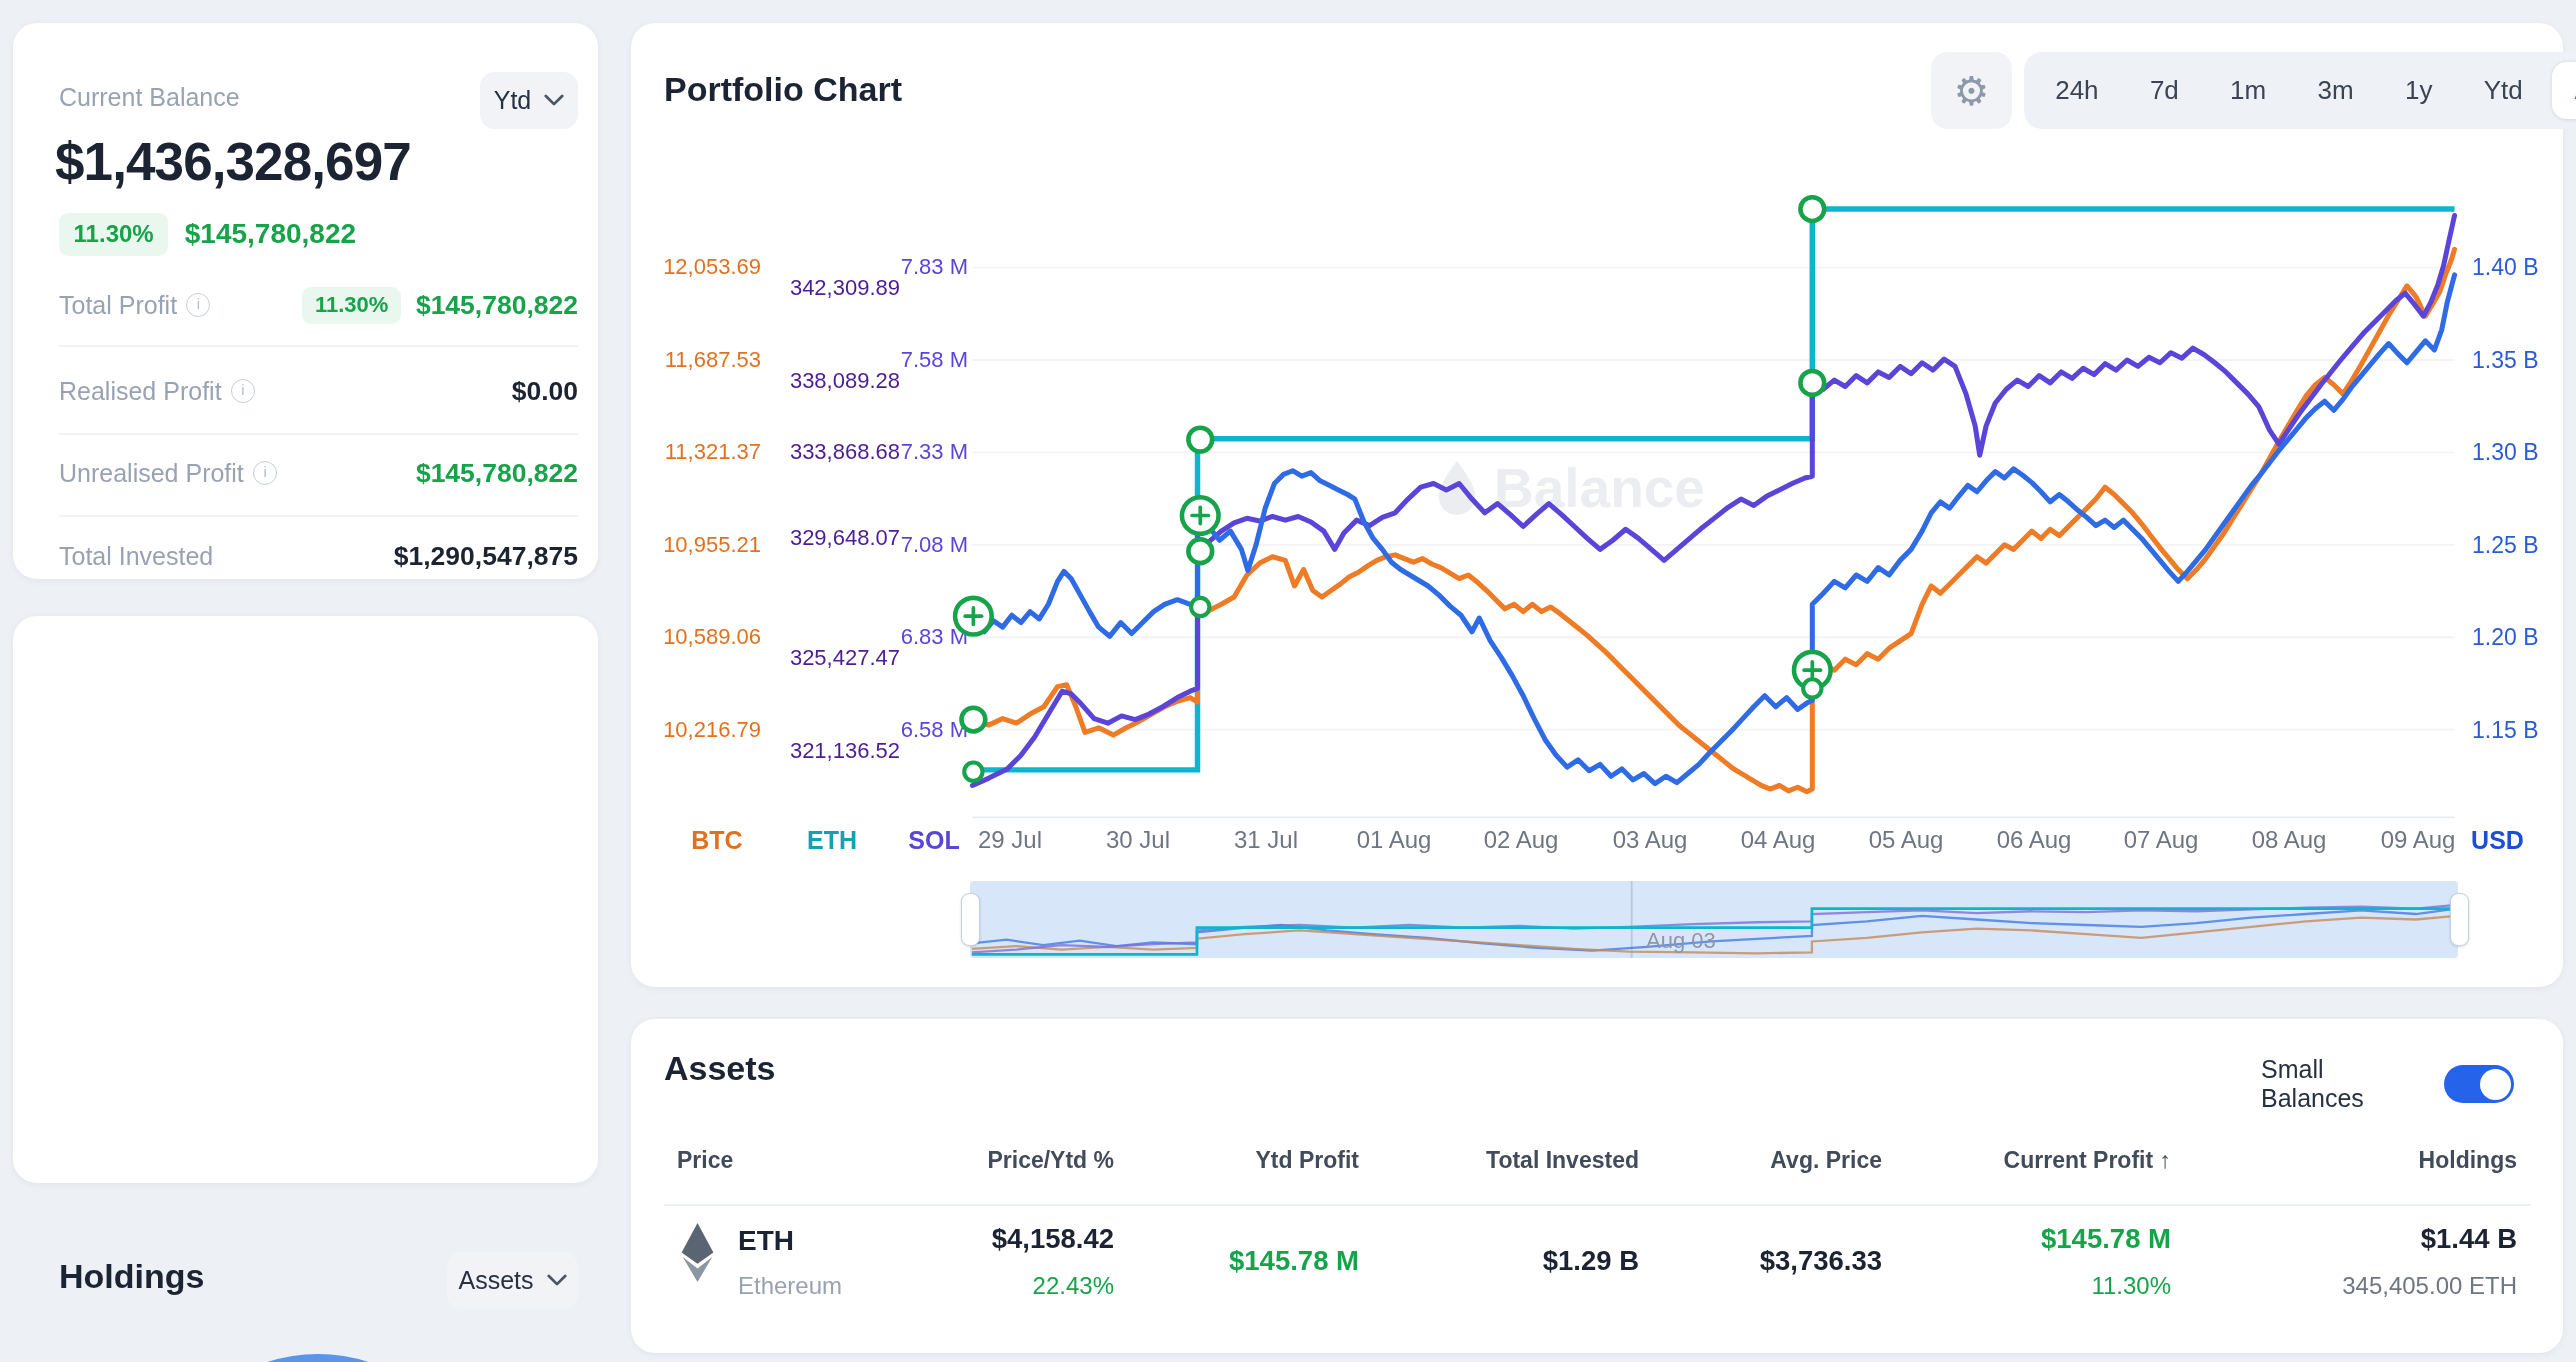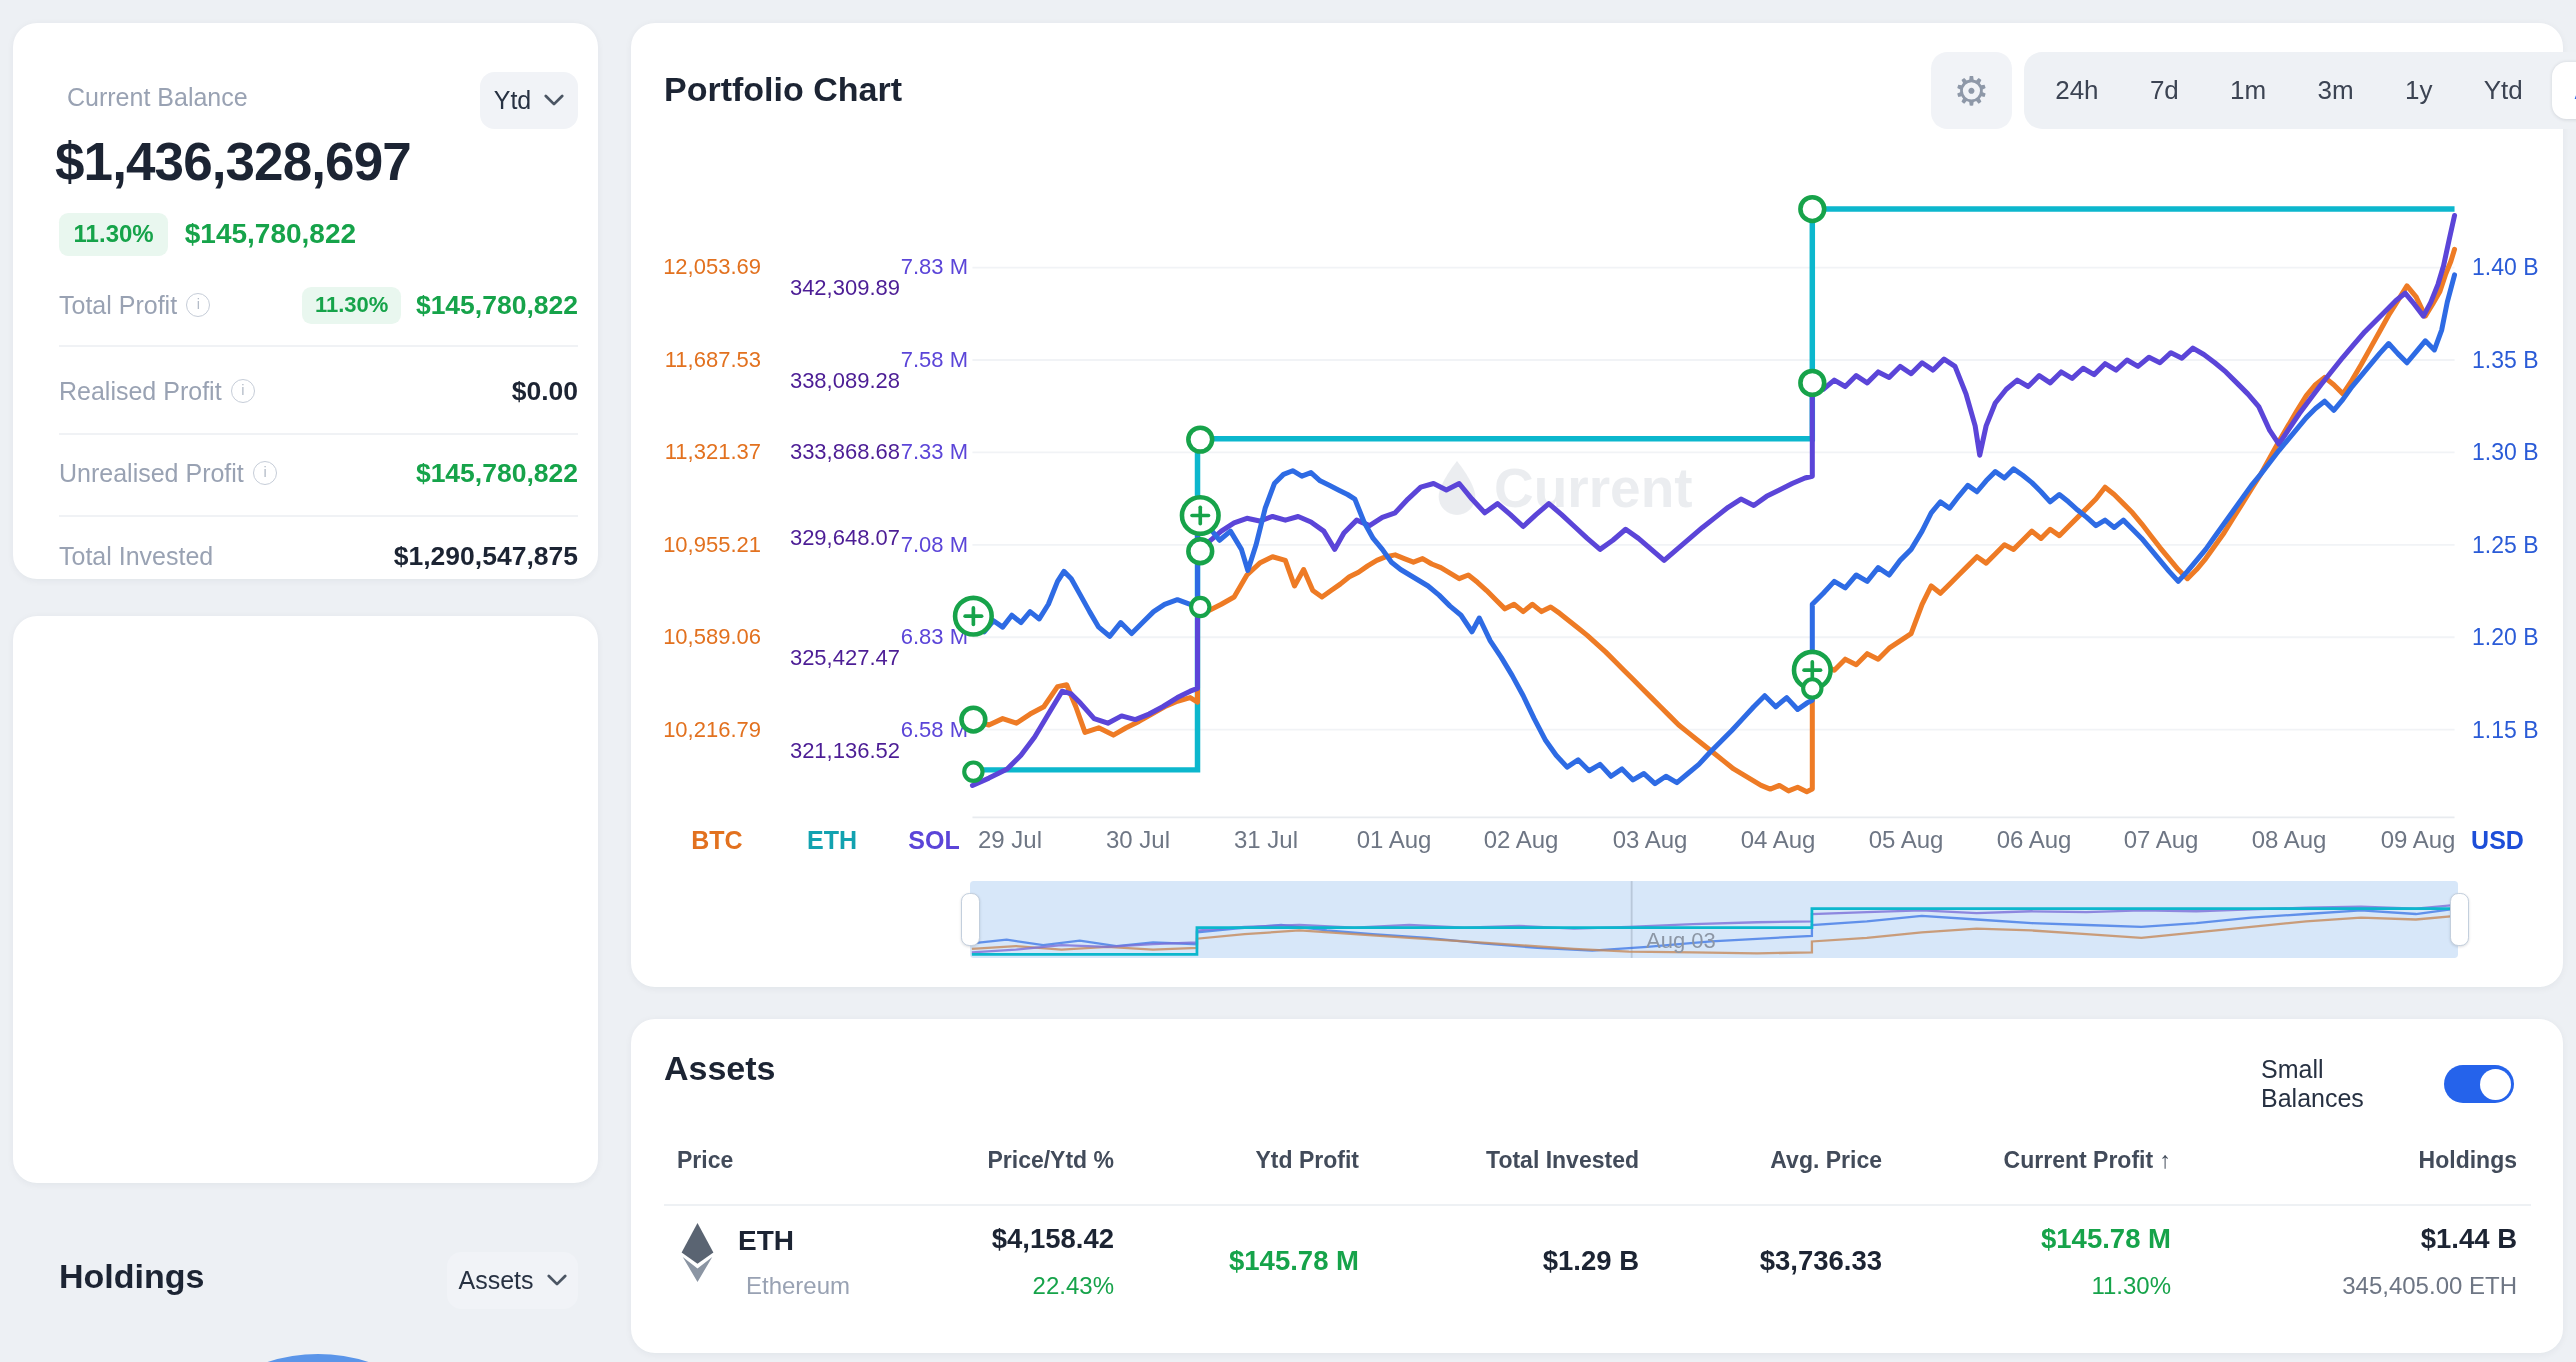--- a/index.html
+++ b/index.html
@@ -6,21 +6,21 @@
   body{
     width:2576px;height:1362px;overflow:hidden;
     background:#edf0f4;
     font-family:"Liberation Sans", sans-serif;
     color:#1c2433;
     -webkit-font-smoothing:antialiased;
   }
   #app{position:relative;width:2576px;height:1362px;}
   .card{position:absolute;background:#ffffff;border-radius:24px;box-shadow:0 1.8px 7.3px rgba(23,34,63,.05);}
   .abs{position:absolute;}
-  .muted{color:#99a2b3;margin-left:8px;}
+  .muted{color:#99a2b3;}
   .dark{color:#1c2433;}
   .green{color:#16a34a;}
   .pill{
     display:flex;align-items:center;justify-content:center;gap:13px;
     background:#f1f3f7;border-radius:14.6px;cursor:pointer;
     font-size:25px;font-weight:500;color:#273142;
   }
   .badge{
     display:inline-flex;align-items:center;justify-content:center;
     background:#e9f7ef;color:#16a34a;border-radius:9.2px;
@@ -190,21 +190,21 @@
   <span class="ax usd" style="left:2472px;top:347px;">1.35 B</span>
   <span class="ax usd" style="left:2472px;top:439px;">1.30 B</span>
   <span class="ax usd" style="left:2472px;top:532px;">1.25 B</span>
   <span class="ax usd" style="left:2472px;top:624px;">1.20 B</span>
   <span class="ax usd" style="left:2472px;top:717px;">1.15 B</span>
 
   <div class="wmark">
     <svg width="48" height="59" viewBox="0 0 46 58">
       <path d="M23 2 C23 2 5 24 5 37 a18 18 0 0 0 36 0 C41 24 23 2 23 2 Z" fill="rgba(100,116,139,.13)"></path>
     </svg>
-    <span>Current</span>
+    <span>Balance</span>
   </div>
 
   <svg class="abs" style="left:952px;top:156px;" width="1523" height="677" viewBox="1040 170 1664 740">
 
     <g stroke="#f1f3f6" stroke-width="2">
       <line x1="1062" y1="292" x2="2682" y2="292"></line>
       <line x1="1062" y1="393" x2="2682" y2="393"></line>
       <line x1="1062" y1="494" x2="2682" y2="494"></line>
       <line x1="1062" y1="595" x2="2682" y2="595"></line>
       <line x1="1062" y1="696" x2="2682" y2="696"></line>

